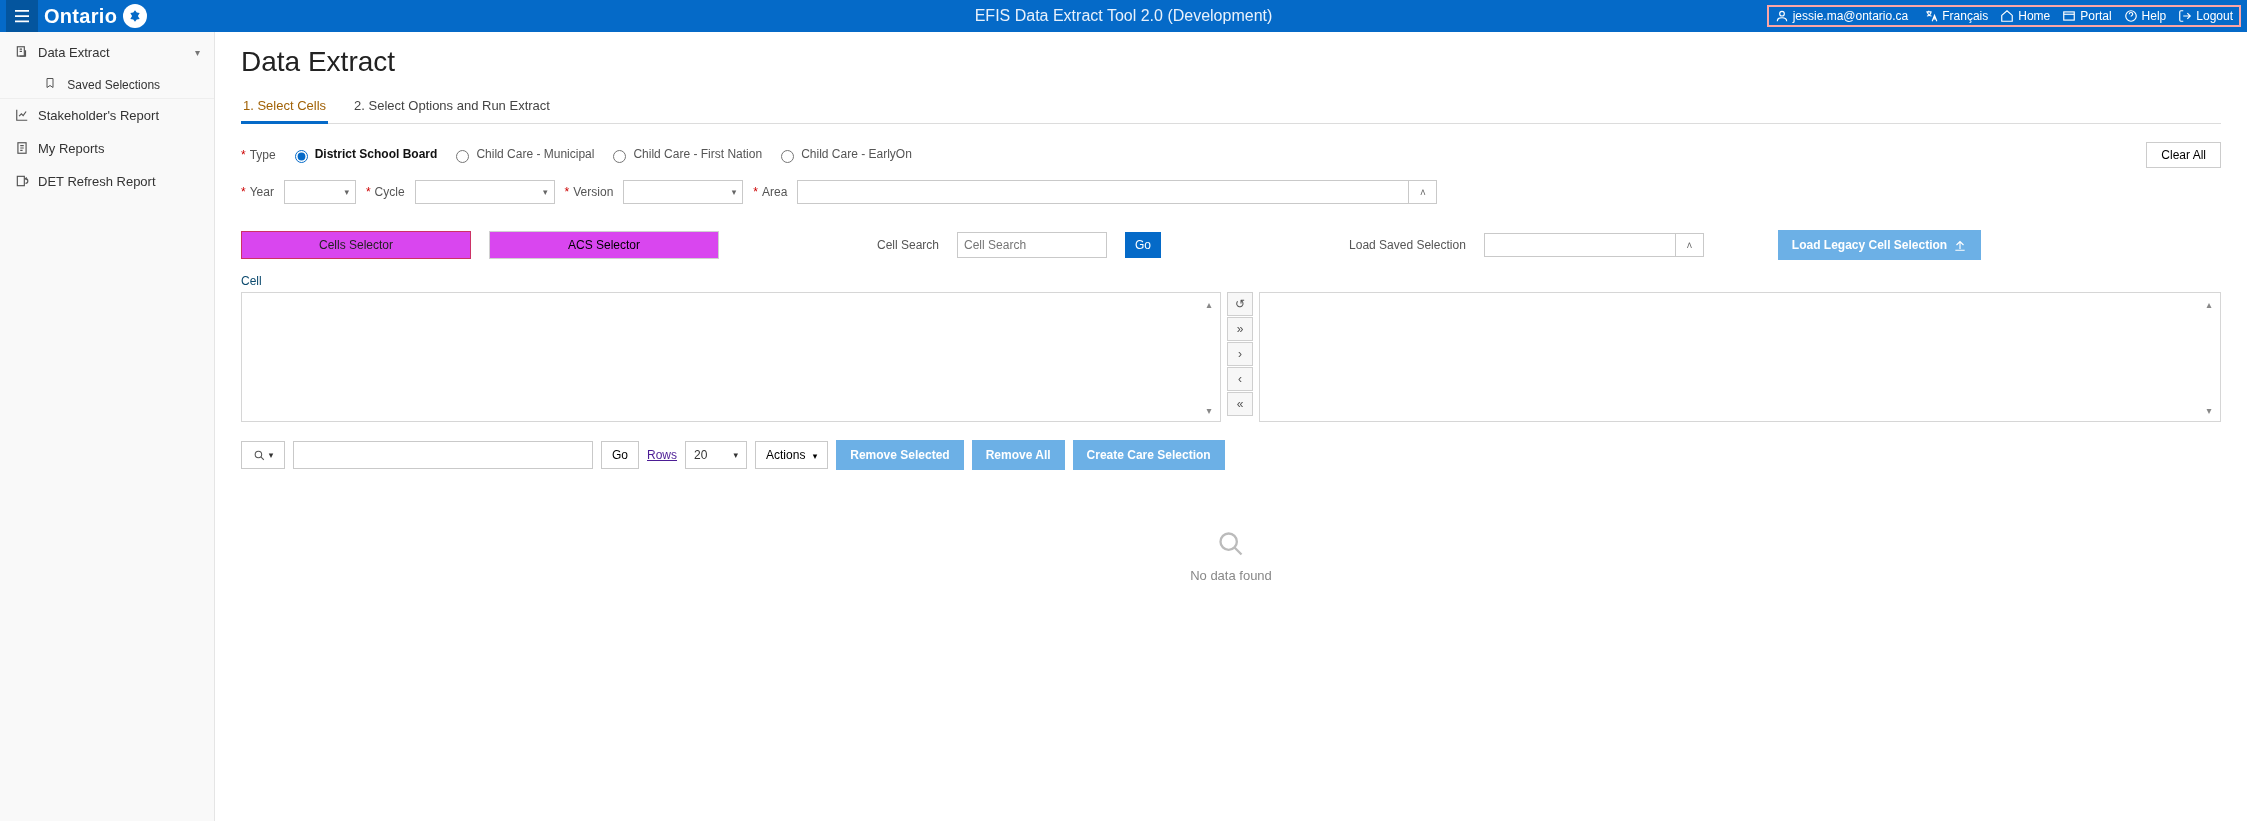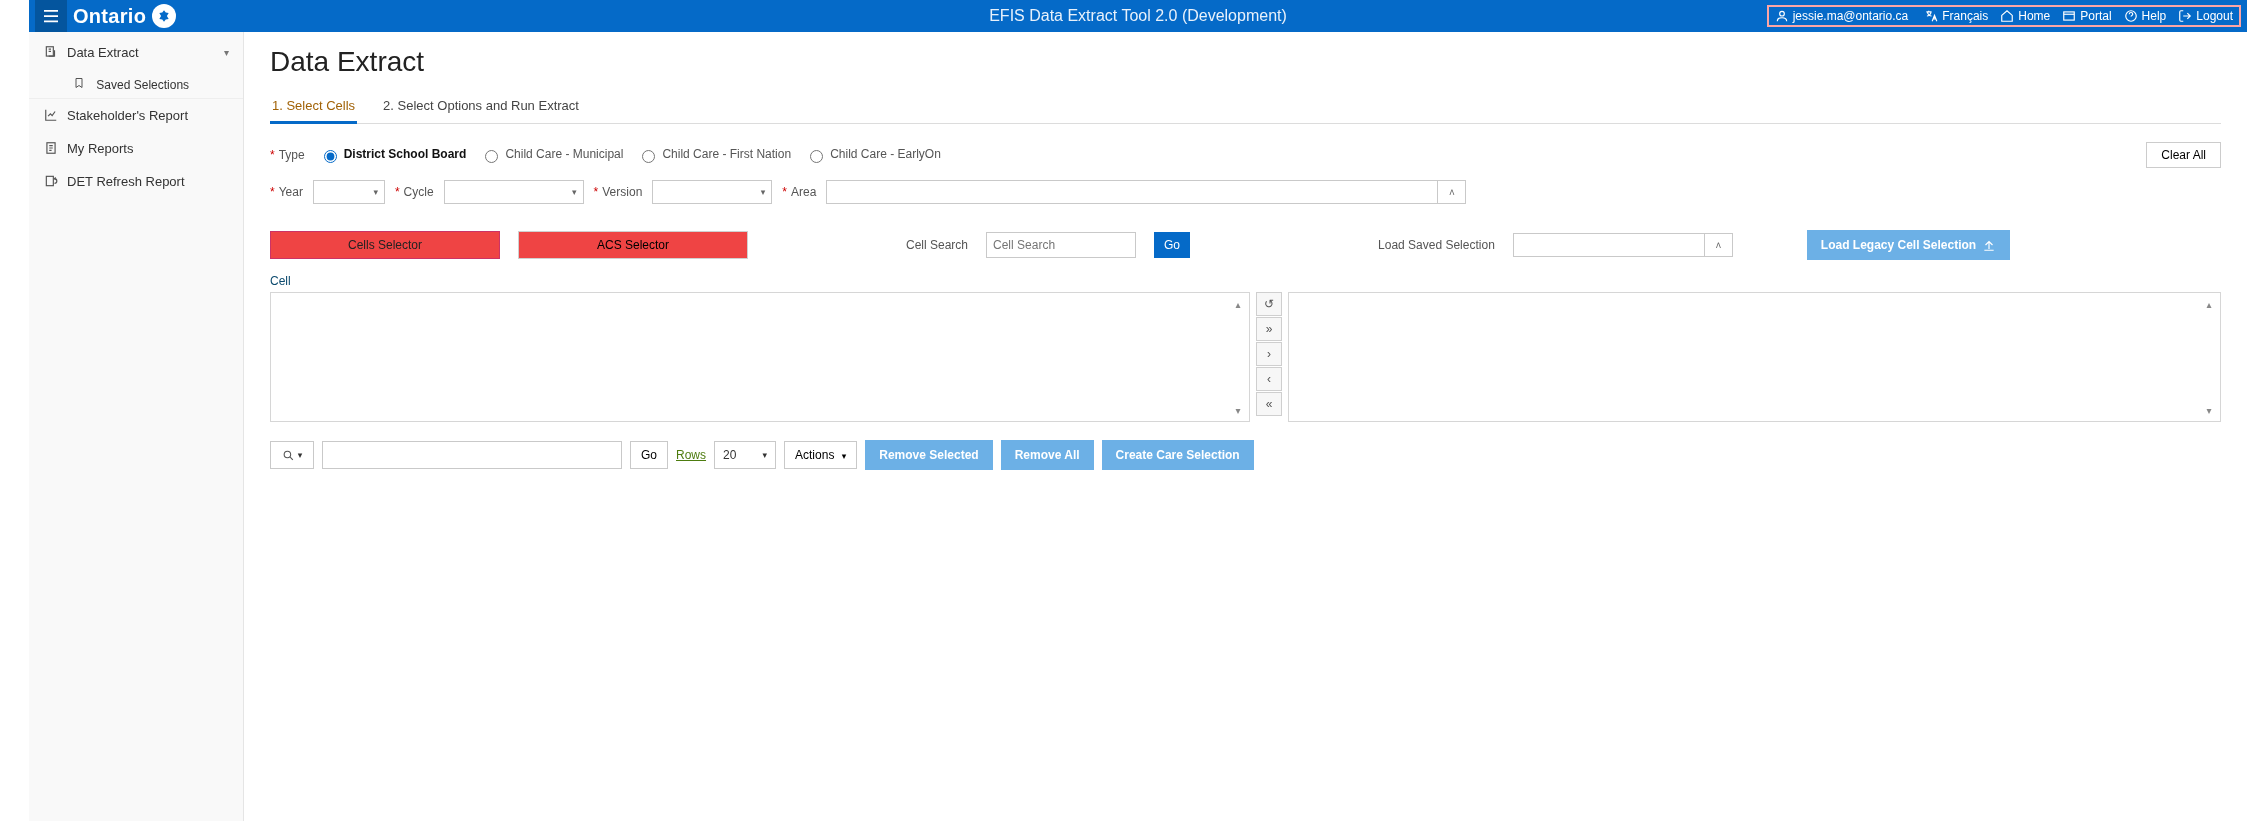--- a/index.html
+++ b/index.html
@@ -1,17 +1,17 @@
 <!DOCTYPE html>
 <html><head>
 <meta charset="utf-8">
 <style>
   * { box-sizing: border-box; }
   html, body { margin:0; padding:0; font-family: "Segoe UI", Arial, sans-serif; font-size:13px; color:#333; background:#fff; }
-  .app { width:2247px; height:821px; display:flex; flex-direction:column;padding-left:29px; }
+  .app { width:2247px; height:821px; display:flex; flex-direction:column; }
 
   
   .header {
     background:#056ac8; color:#fff; height:32px;
     display:flex; align-items:center; padding:0 6px; position:relative;
   }
   .hamburger {
     width:32px; height:32px; display:flex; align-items:center; justify-content:center;
     background:#04559e; margin-right:6px; cursor:pointer;
   }
@@ -81,21 +81,21 @@
   .combo .dd { font-size:9px; color:#666; }
   .combo.sm { width:72px; }
   .combo.md { width:140px; }
   .combo.lg { width:120px; }
   .area-combo { width:640px; display:flex; border:1px solid #c9c9c9; height:24px; }
   .area-combo .area-input { flex:1; border:0; height:22px; padding:0 6px; font-size:12px; }
   .area-combo .area-btn { width:28px; border-left:1px solid #c9c9c9; display:flex; align-items:center; justify-content:center; cursor:pointer; }
 
   
   .sel-row { display:flex; align-items:center; margin-top:26px; gap:18px; font-size:12px; }
-  .sel-btn { width:230px; height:28px; border:1px solid #d0d0d0; background:#ef4444; cursor:pointer; font-size:12px; }
+  .sel-btn { width:230px; height:28px; border:1px solid #d0d0d0; background:#d946ef; cursor:pointer; font-size:12px; }
   .sel-btn.active { border-color:#c36; color:#222; }
   .cell-search-lbl { margin-left:140px; color:#555; }
   .cell-search-input { border:1px solid #c9c9c9; height:26px; width:150px; padding:0 6px; font-size:12px; color:#999; }
   .go-btn {
     background:#056ac8; color:#fff; border:0; height:26px; padding:0 10px;
     font-size:12px; cursor:pointer;
   }
   .load-sel-lbl { margin-left:170px; color:#555; }
   .load-sel-combo { border:1px solid #c9c9c9; height:24px; width:220px; display:flex; }
   .load-sel-combo .i { flex:1; }
@@ -124,21 +124,21 @@
   .xfer-btn {
     width:26px; height:24px; border:1px solid #cfcfcf; background:#f7f7f7;
     display:flex; align-items:center; justify-content:center; cursor:pointer; font-size:12px; color:#555;
   }
 
   
   .tbl-tools { display:flex; align-items:center; gap:8px; margin-top:18px; font-size:12px; }
   .search-pick { border:1px solid #c9c9c9; height:28px; width:44px; display:flex; align-items:center; justify-content:center; gap:3px; cursor:pointer; }
   .search-input { border:1px solid #c9c9c9; height:28px; width:300px; padding:0 6px; }
   .tool-btn { border:1px solid #c9c9c9; background:#fff; height:28px; padding:0 10px; cursor:pointer; font-size:12px; }
-  .rows-lbl { color:#4d7c0f;text-decoration:underline; }
+  .rows-lbl { color:#4c1d95;text-decoration:underline; }
   .rows-sel { border:1px solid #c9c9c9; height:28px; width:62px; display:flex; align-items:center; justify-content:space-between; padding:0 8px; cursor:pointer; }
   .blue-btn {
     background:#6cb0e6; color:#fff; border:0; height:30px; padding:0 14px;
     font-size:12px; font-weight:600; cursor:pointer;
   }
 
   
   .empty {
     margin-top:60px; display:flex; flex-direction:column; align-items:center; color:#888; font-size:13px;
   }
@@ -407,16 +407,25 @@
         </div>
         <button class="tool-btn">
           <span>Actions</span>
           <span style="font-size:9px;margin-left:4px;">▾</span>
         </button>
         <button class="blue-btn">Remove Selected</button>
         <button class="blue-btn">Remove All</button>
         <button class="blue-btn">Create Care Selection</button>
       </div>
 
+      <div class="empty">
+        <div class="mag">
+          <svg width="28" height="28" viewBox="0 0 24 24" fill="none" stroke="#bbb" stroke-width="2">
+              <circle cx="10" cy="10" r="7"></circle>
+              <path d="M21 21l-6-6"></path>
+            </svg>
+        </div>
+        <div>No data found</div>
+      </div>
 
     </div>
   </div>
 </div>
 
 </body></html>

